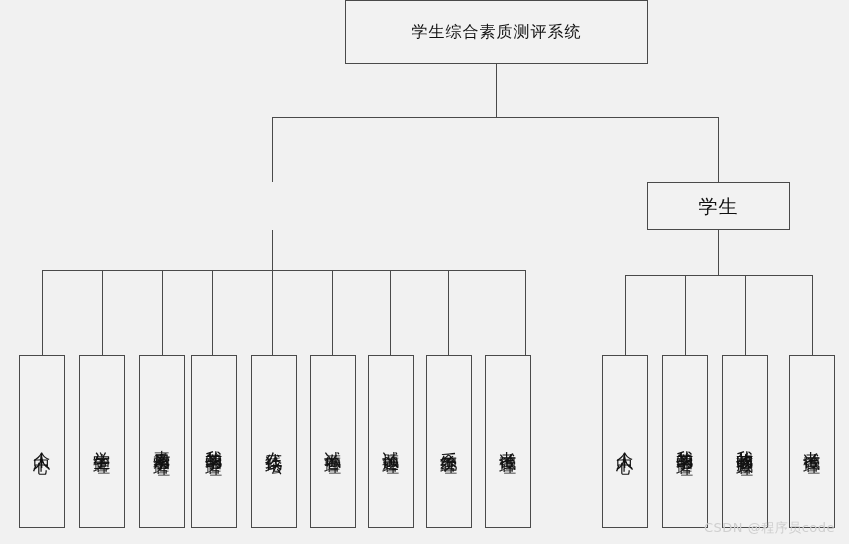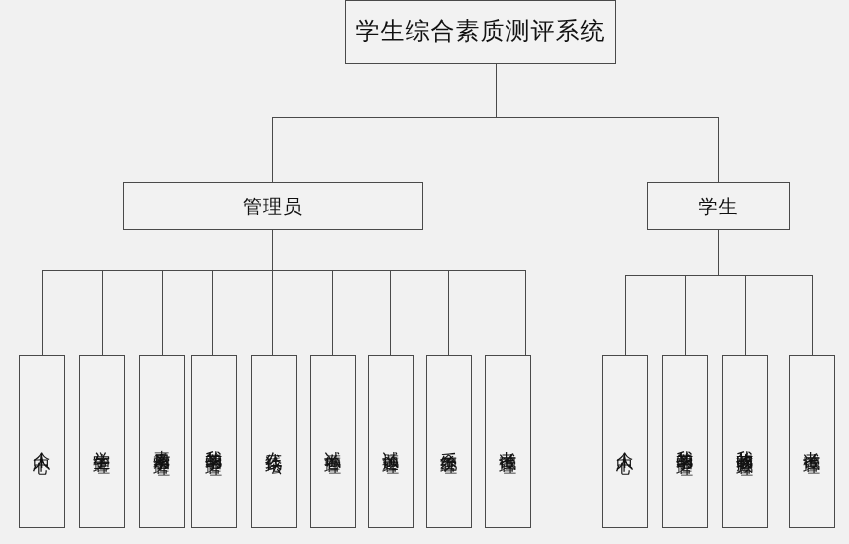--- a/index.html
+++ b/index.html
@@ -28,23 +28,23 @@
     border: 1px solid #4a4a4a;
     display: flex;
     align-items: center;
     justify-content: center;
     color: #111111;
     line-height: 1.08;
   }
   .node.root {
     left: 345px;
     top: 0px;
-    width: 271px;
+    width: 303px;
     height: 64px;
-    font-size: 24px;
+    font-size: 16px;
     letter-spacing: 1px;
   }
   .node.role {
     font-size: 19px;
     letter-spacing: 1px;
     height: 48px;
   }
   .node.role-admin {
     left: 123px;
     top: 182px;
@@ -97,23 +97,20 @@
   </div>
 
   <div class="wire v" style="left:496px; top:64px; height:54px;"></div>
 
   <div class="wire h" style="left:272px; top:117px; width:447px;"></div>
 
   <div class="wire v" style="left:272px; top:117px; height:65px;"></div>
 
   <div class="wire v" style="left:718px; top:117px; height:65px;"></div>
 
-  <div class="node role role-admin">
-    <span>管理员</span>
-  </div>
   <div class="node role role-student">
     <span>学生</span>
   </div>
 
   <div class="wire v" style="left:272px; top:230px; height:41px;"></div>
   <div class="wire h" style="left:42px; top:270px; width:484px;"></div>
 
   <div class="wire v" style="left:42px;  top:270px; height:85px;"></div>
   <div class="wire v" style="left:102px; top:270px; height:85px;"></div>
   <div class="wire v" style="left:162px; top:270px; height:85px;"></div>
@@ -166,14 +163,15 @@
   <div class="node leaf" style="left:662px;">
     <span class="leaf-text">我的学习管理</span>
   </div>
   <div class="node leaf" style="left:722px;">
     <span class="leaf-text">我的收藏管理</span>
   </div>
   <div class="node leaf" style="left:789px;">
     <span class="leaf-text">考试管理</span>
   </div>
 
+  <div id="watermark">CSDN @程序员code</div>
 
 </div>
 
 </body></html>

